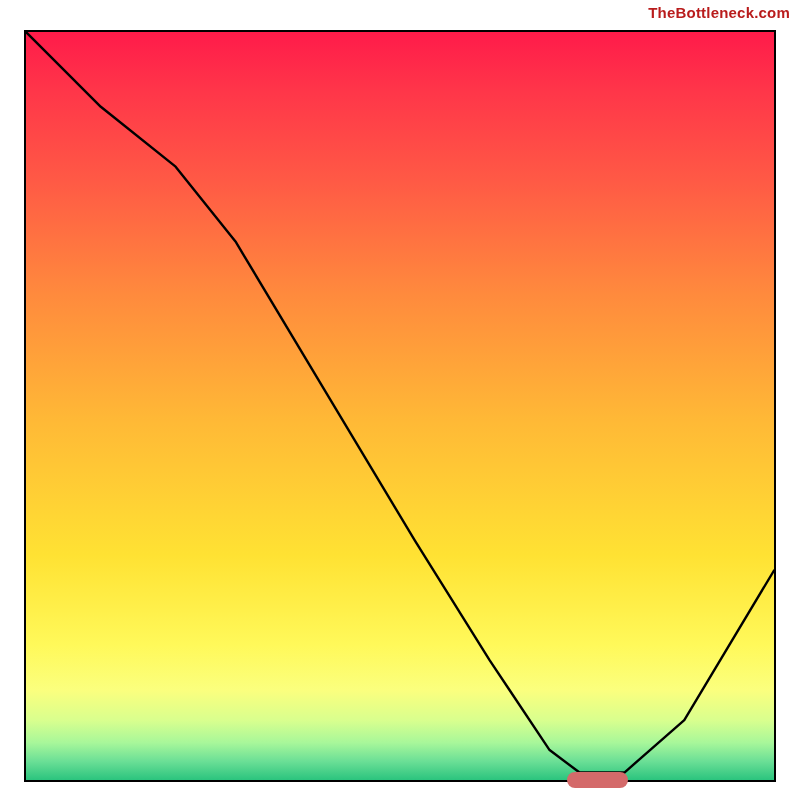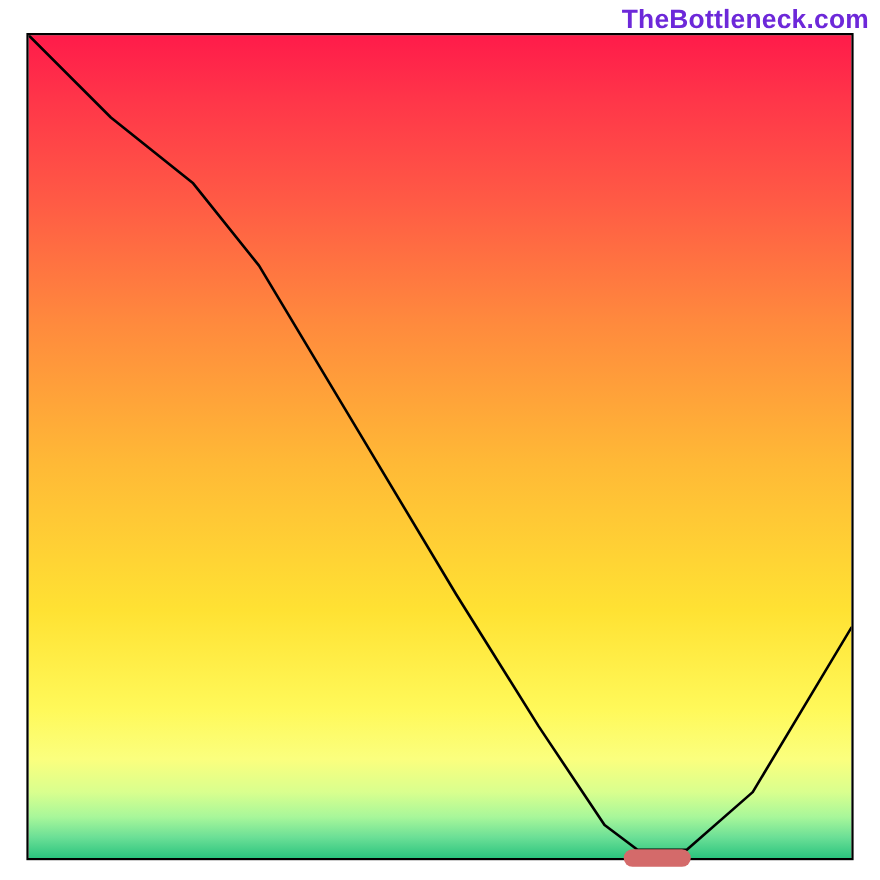--- a/index.html
+++ b/index.html
@@ -13,23 +13,23 @@
   }
   .stage {
     position: relative;
     width: 800px;
     height: 800px;
   }
   .watermark {
     position: absolute;
     top: 4px;
     right: 10px;
-    font-size: 24px;
+    font-size: 15px;
     font-weight: 600;
-    color: #6d28d9;
+    color: #b91c1c;
     letter-spacing: 0.2px;
   }
   
   .plot {
     position: absolute;
     left: 24px;
     top: 30px;
     width: 752px;
     height: 752px;
     box-sizing: border-box;

